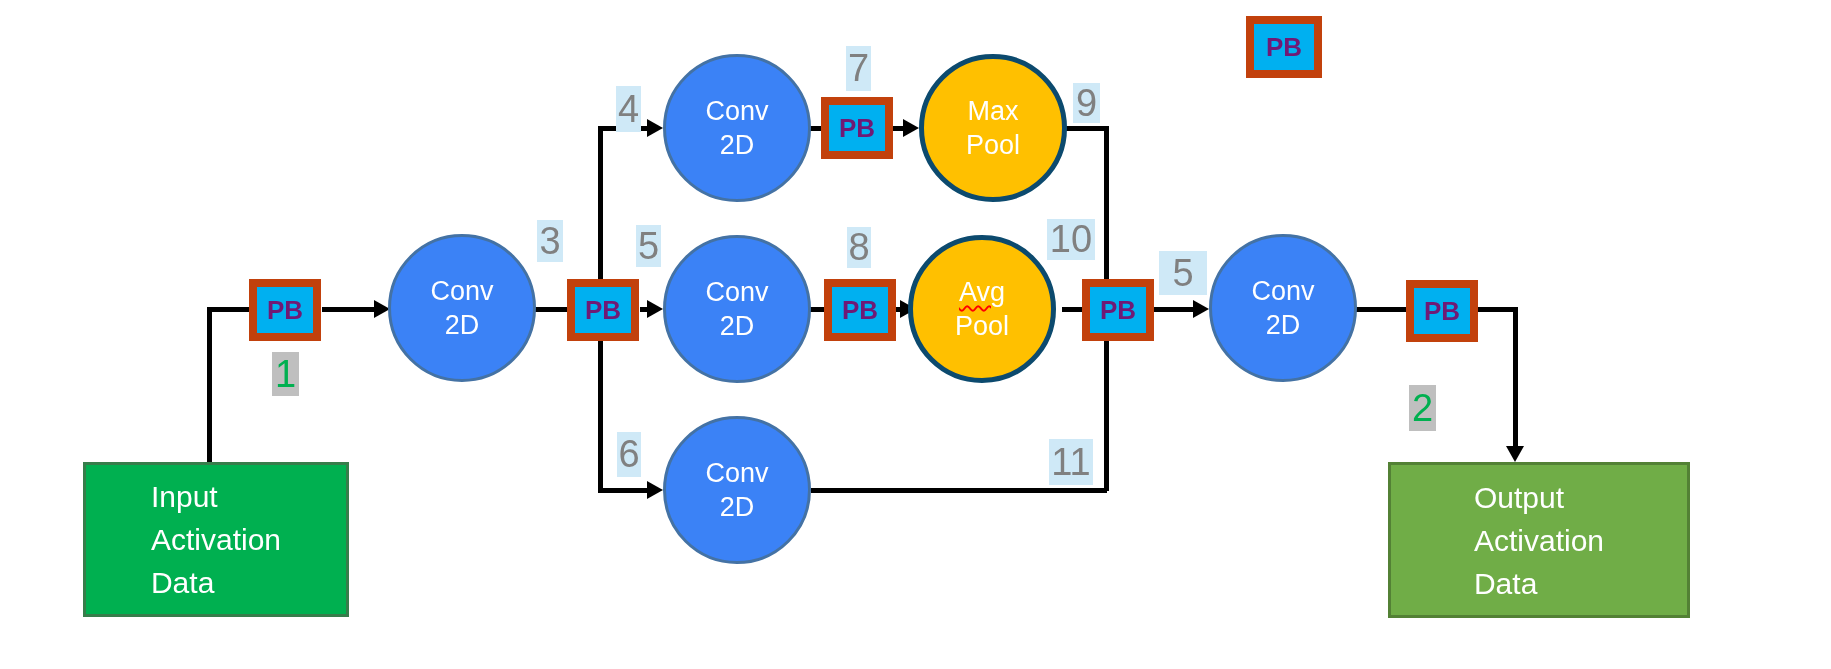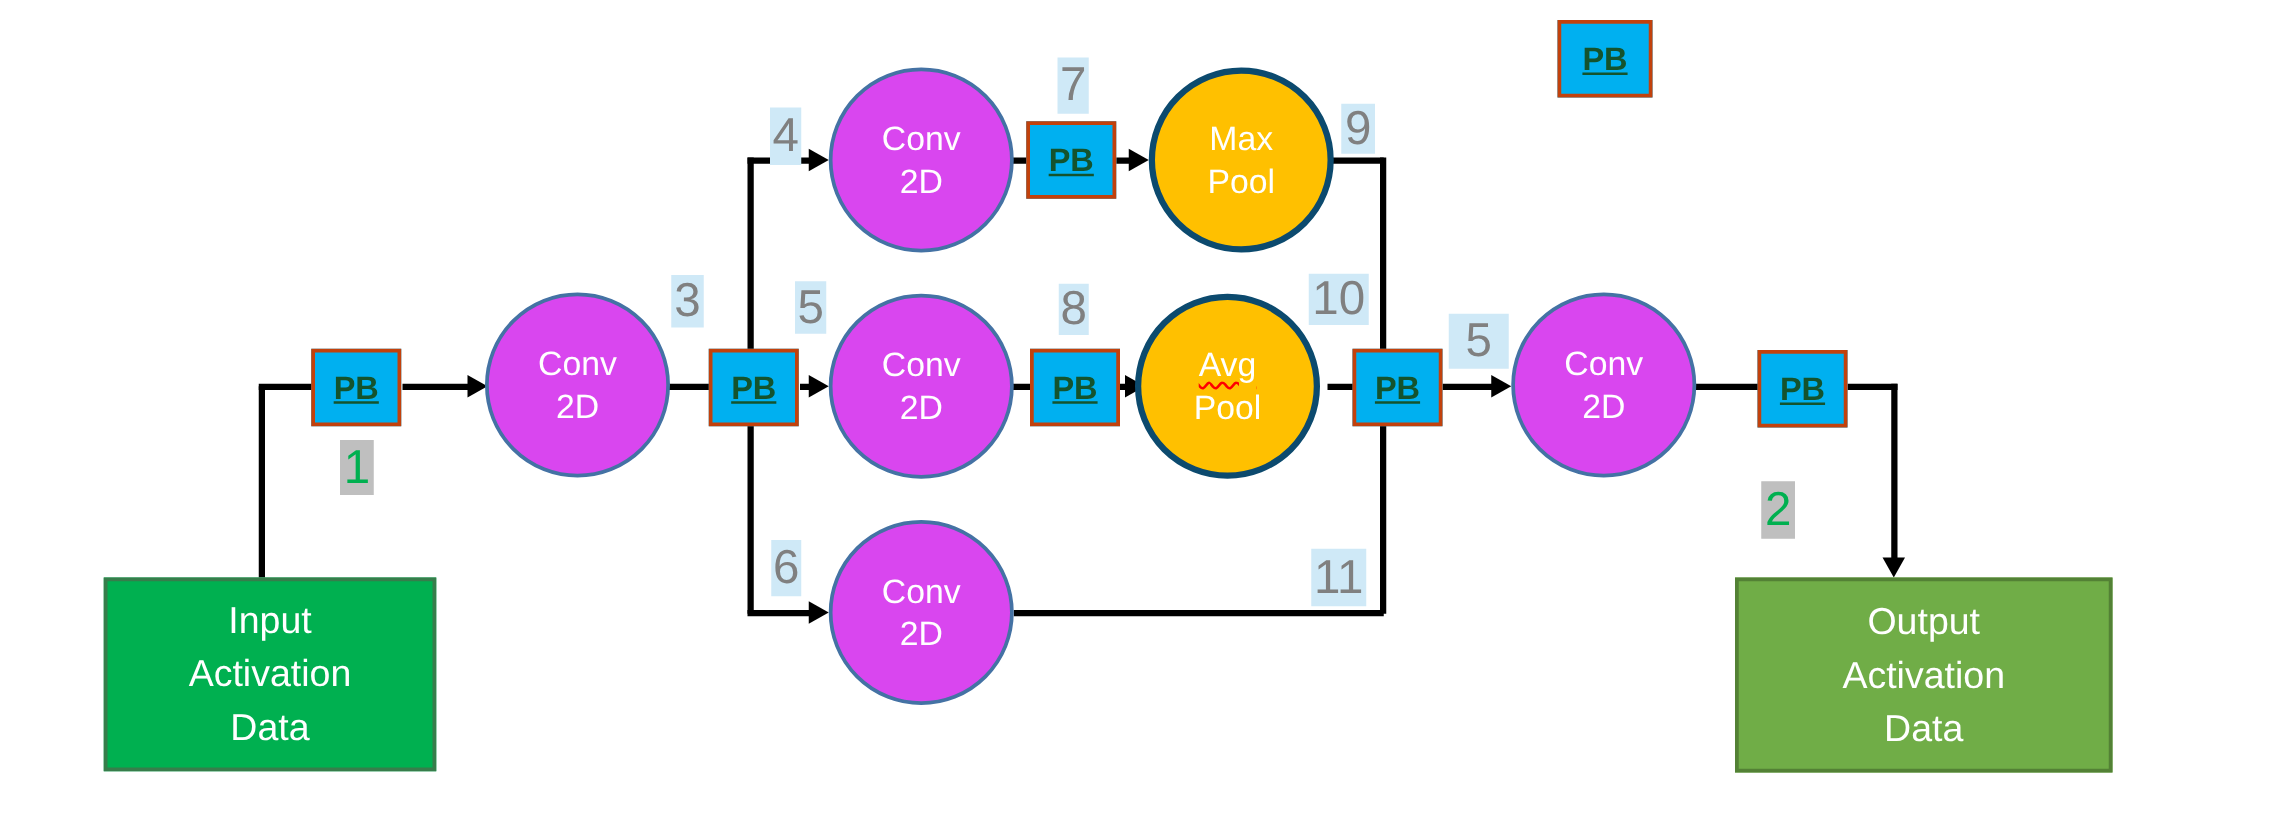--- a/index.html
+++ b/index.html
@@ -13,36 +13,36 @@
   .vline{width:5px;}
   .arr-r{position:absolute;width:0;height:0;
     border-top:9px solid transparent;border-bottom:9px solid transparent;
     border-left:16px solid #000000;}
   .arr-d{position:absolute;width:0;height:0;
     border-left:9px solid transparent;border-right:9px solid transparent;
     border-top:16px solid #000000;}
   
   .pb{
     position:absolute;width:72px;height:62px;box-sizing:border-box;
-    background:#00B0F0;border:3px solid #c2410c;
+    background:#00B0F0;border:8px solid #c2410c;
     display:flex;align-items:center;justify-content:center;
-    color:#14532d;font-weight:bold;font-size:26px;text-decoration:underline;
+    color:#701a75;font-weight:bold;font-size:26px;
   }
   .circle{
     position:absolute;width:148px;height:148px;box-sizing:border-box;border-radius:50%;
     display:flex;flex-direction:column;align-items:center;justify-content:center;
     color:#ffffff;font-size:27px;line-height:34px;text-align:center;
   }
-  .circle.conv{background:#d946ef;border:3px solid #4472A4;}
+  .circle.conv{background:#3b82f6;border:3px solid #4472A4;}
   .circle.pool{background:#FFC000;border:5px solid #0c4a6e;}
   .tl{display:block;}
   .misspelled{text-decoration:underline wavy #FF0000;text-decoration-thickness:2px;text-underline-offset:4px;}
   .iobox{
     position:absolute;box-sizing:border-box;
-    display:flex;align-items:center;justify-content:center;text-align:center;
+    display:flex;align-items:center;justify-content:center;text-align:left;
     color:#ffffff;font-size:30px;line-height:43px;white-space:pre-line;
   }
   .iobox.input{background:#00B050;border:3px solid #377D4B;}
   .iobox.output{background:#70AD47;border:3px solid #538135;}
   .step{
     position:absolute;display:flex;align-items:center;justify-content:center;
     font-size:38px;
   }
   .step.blue{background:#CFE9F7;color:#808080;}
   .step.gray{background:#BFBFBF;color:#00B050;}

